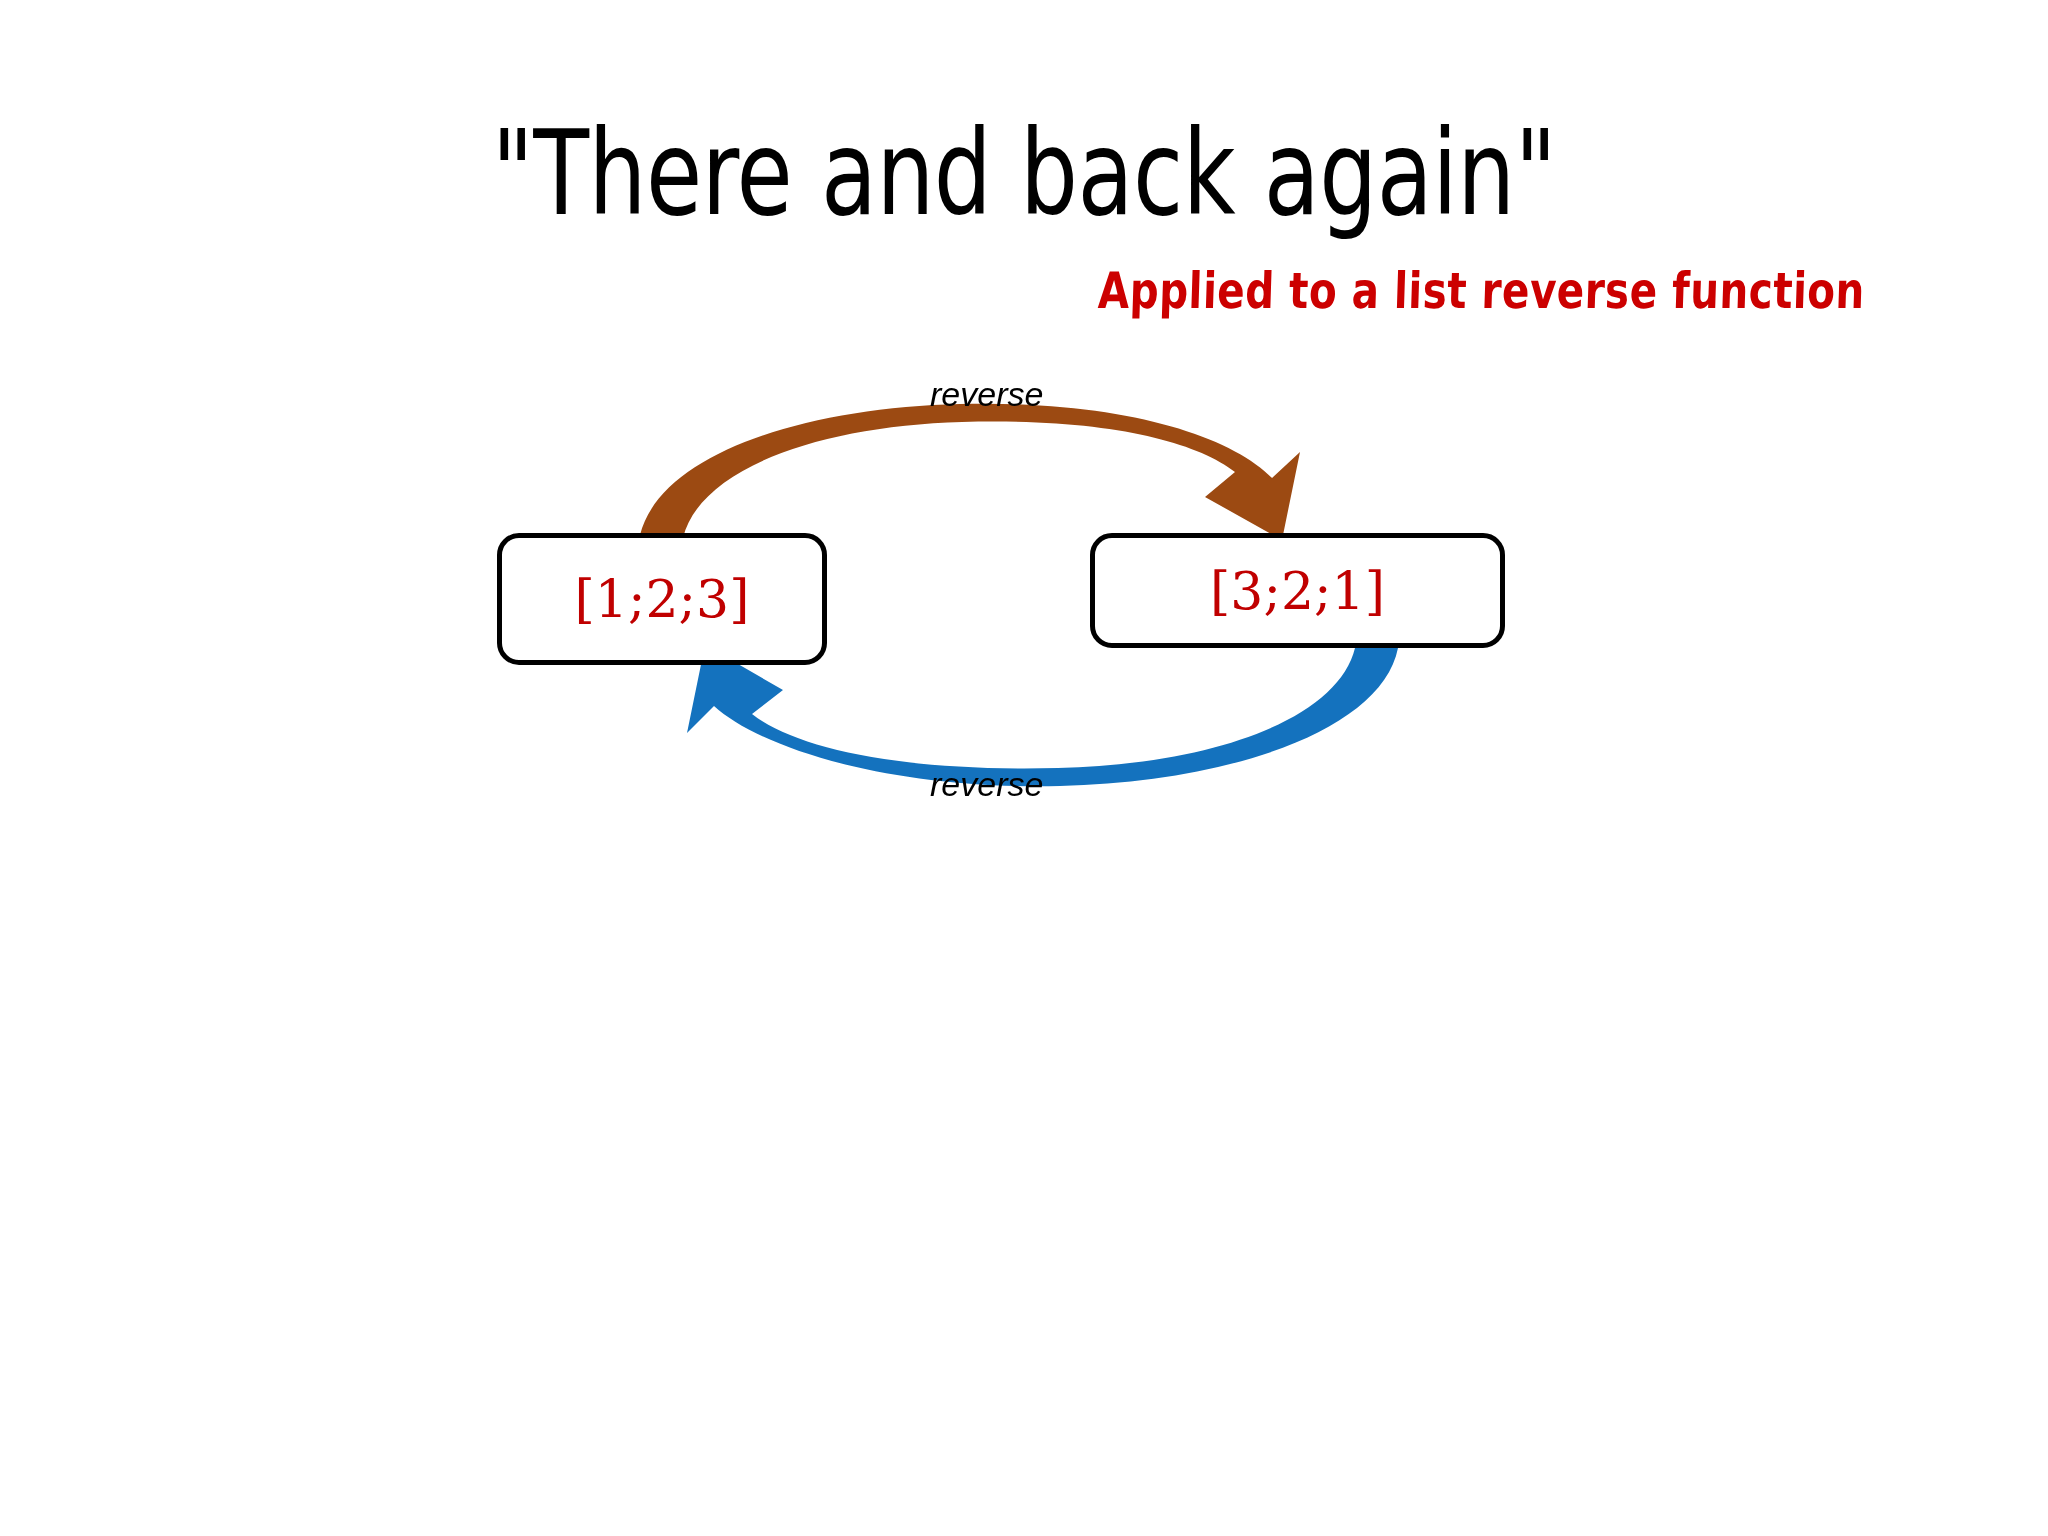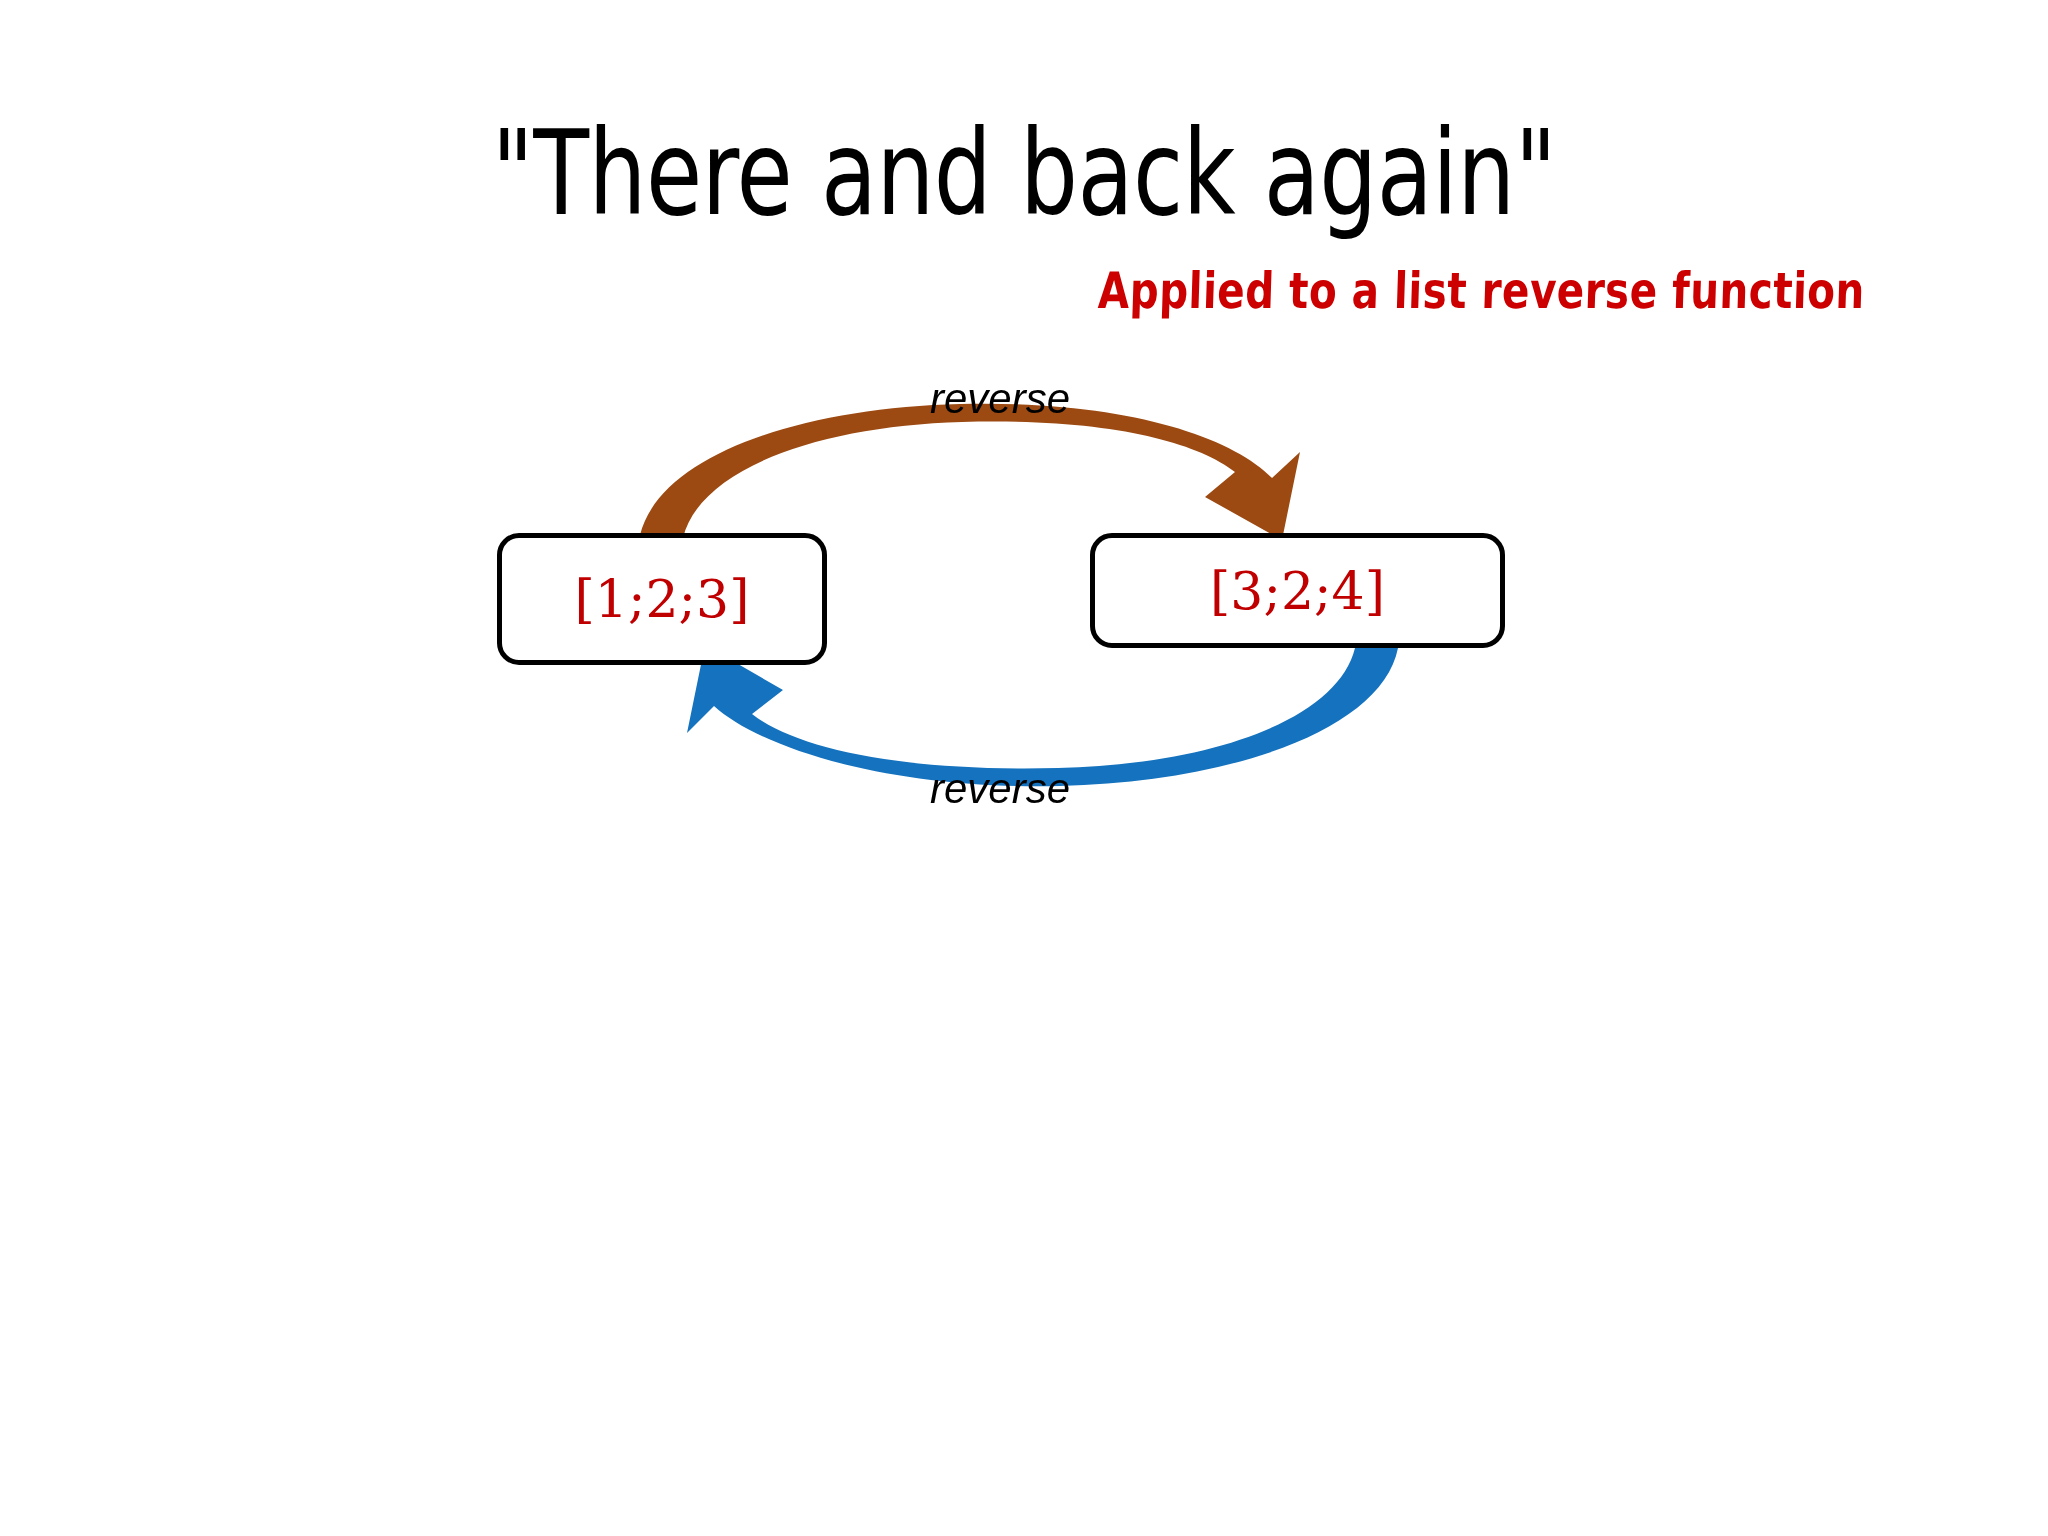--- a/index.html
+++ b/index.html
@@ -86,21 +86,21 @@
   }
 
   #box-left  { left: 497px;  top: 533px; width: 330px;  height: 132px; }
   #box-right { left: 1090px; top: 533px; width: 415px;  height: 115px; }
 
   
   .edge-label {
     position: absolute;
     font-family: "Liberation Sans", sans-serif;
     font-style: italic;
-    font-size: 42px;
+    font-size: 34px;
     color: #000000;
     white-space: nowrap;
   }
   #label-top    { left: 930px; top: 375px; }
   #label-bottom { left: 930px; top: 765px; }
 </style>
 </head>
 <body>
 
 <div id="slide">
@@ -136,20 +136,20 @@
                C 1216 764, 1338 718, 1355 648
                Z" fill="#1472BE" stroke="none"></path>
     </g>
   </svg>
 
   <div id="box-left" class="node-box">
     <span class="node-label">[1;2;3]</span>
   </div>
 
   <div id="box-right" class="node-box">
-    <span class="node-label">[3;2;4]</span>
+    <span class="node-label">[3;2;1]</span>
   </div>
 
   <div id="label-top" class="edge-label">reverse</div>
 
   <div id="label-bottom" class="edge-label">reverse</div>
 
 </div>
 
 </body></html>

